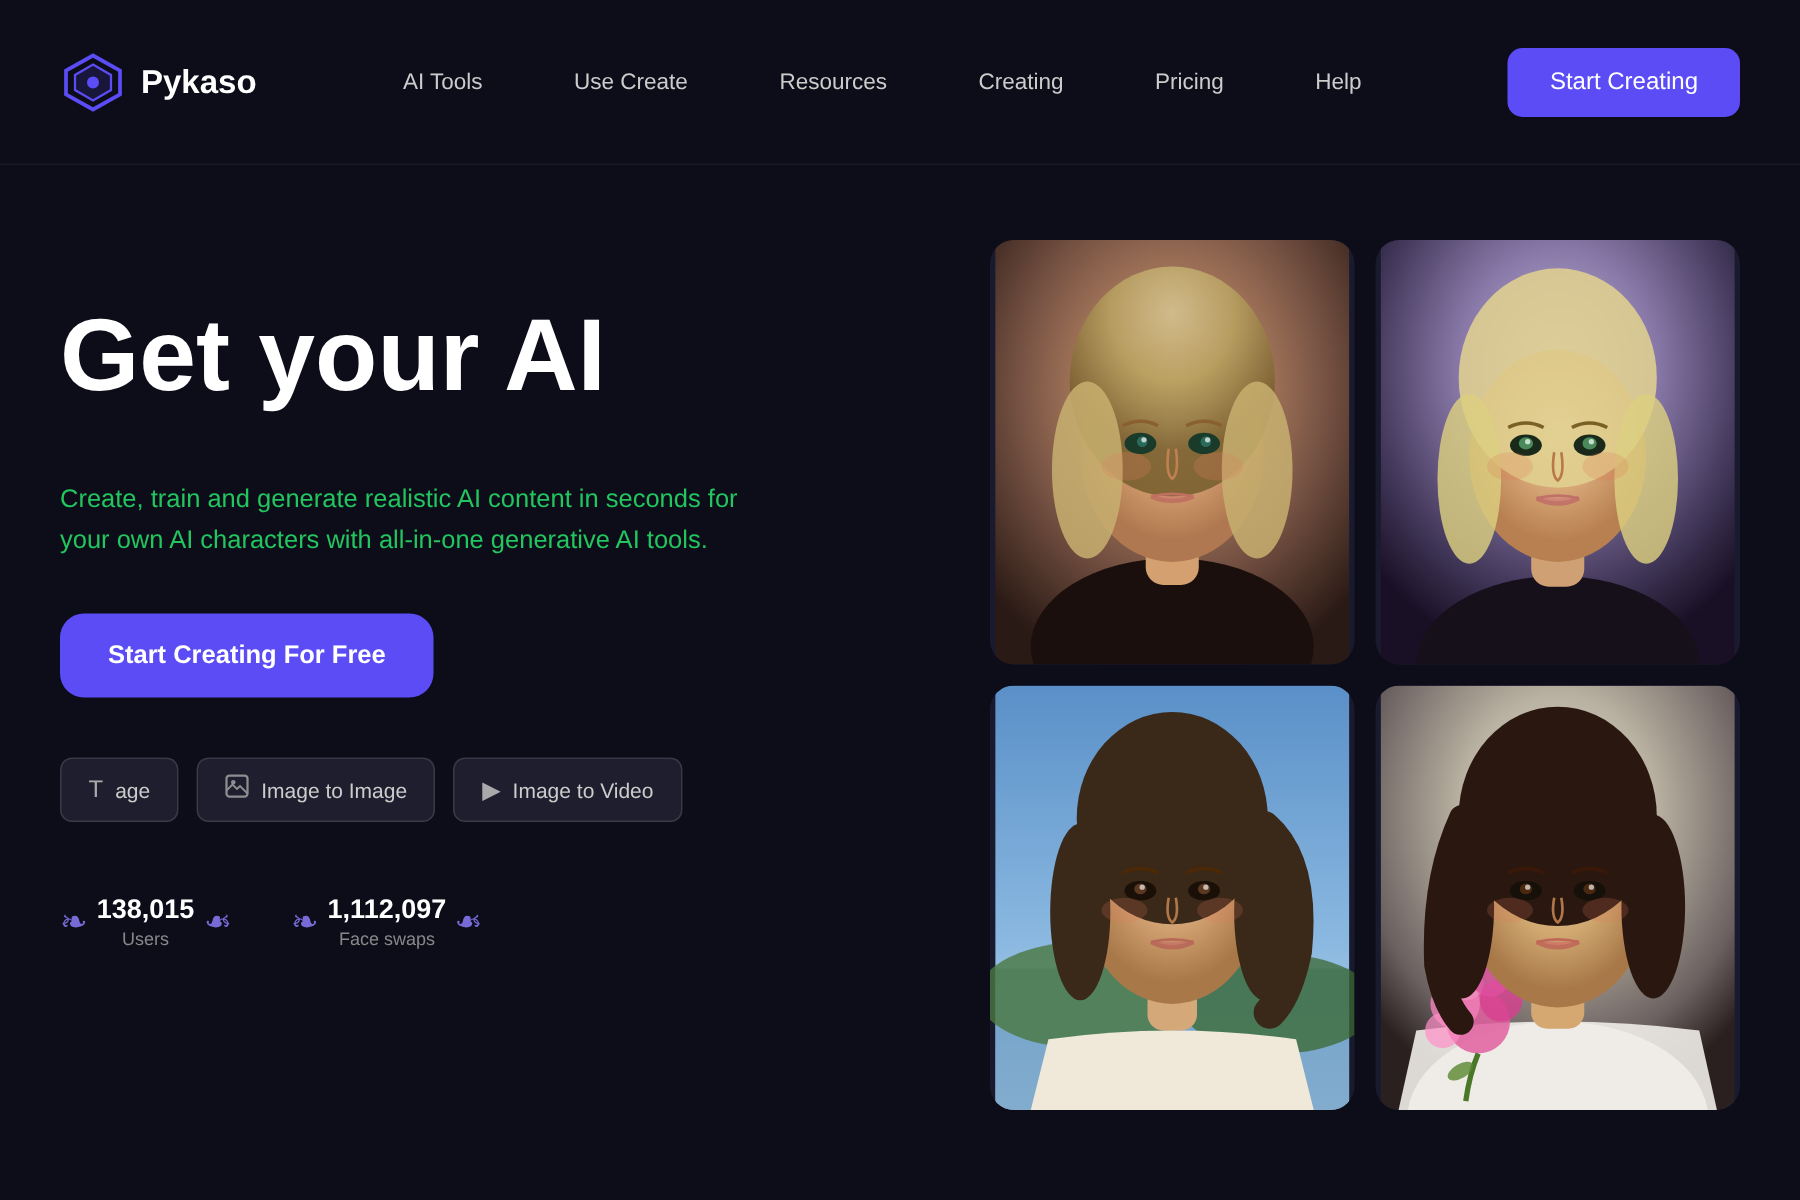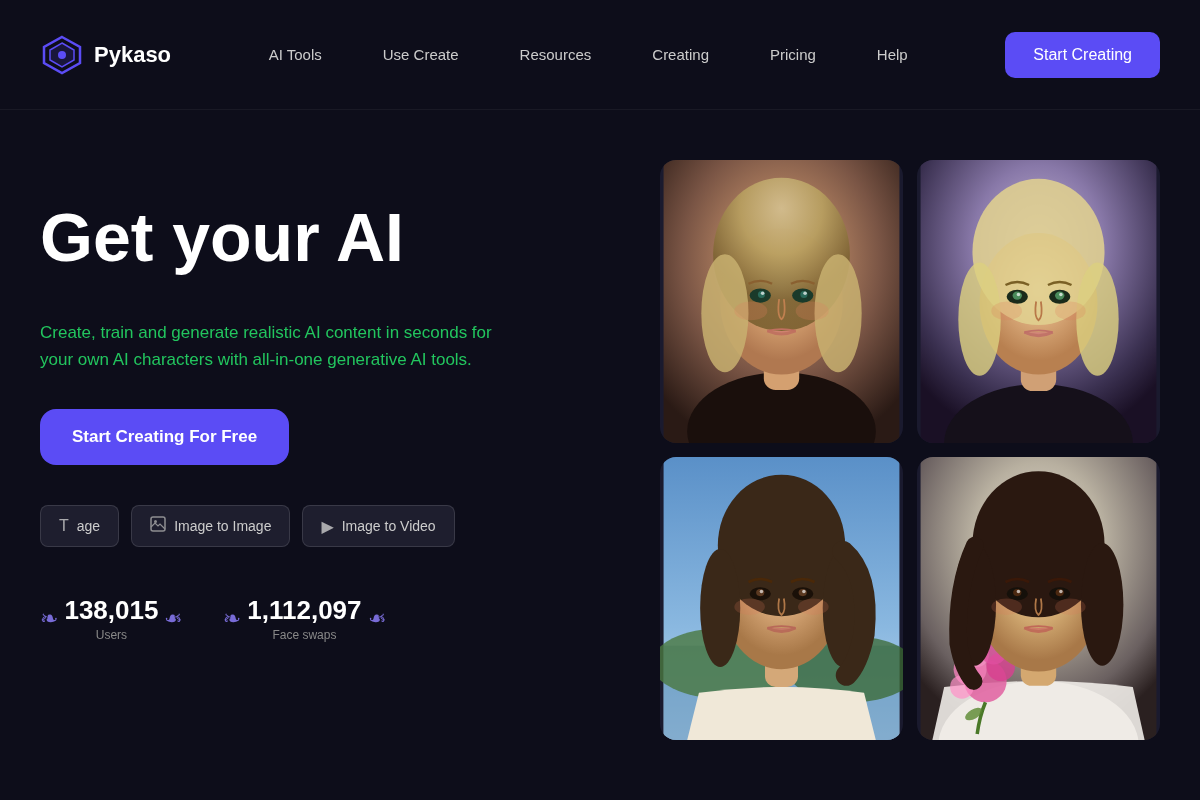--- a/index.html
+++ b/index.html
@@ -159,21 +159,21 @@
     .laurel-left, .laurel-right {
       font-size: 22px;
       opacity: 0.85;
     }
 
     .stat-text {
       text-align: center;
     }
 
     .stat-number {
-      font-size: 26px;
+      font-size: 18px;
       font-weight: 700;
       color: #fff;
     }
 
     .stat-label {
       font-size: 12px;
       color: #888;
       margin-top: 2px;
     }
 

